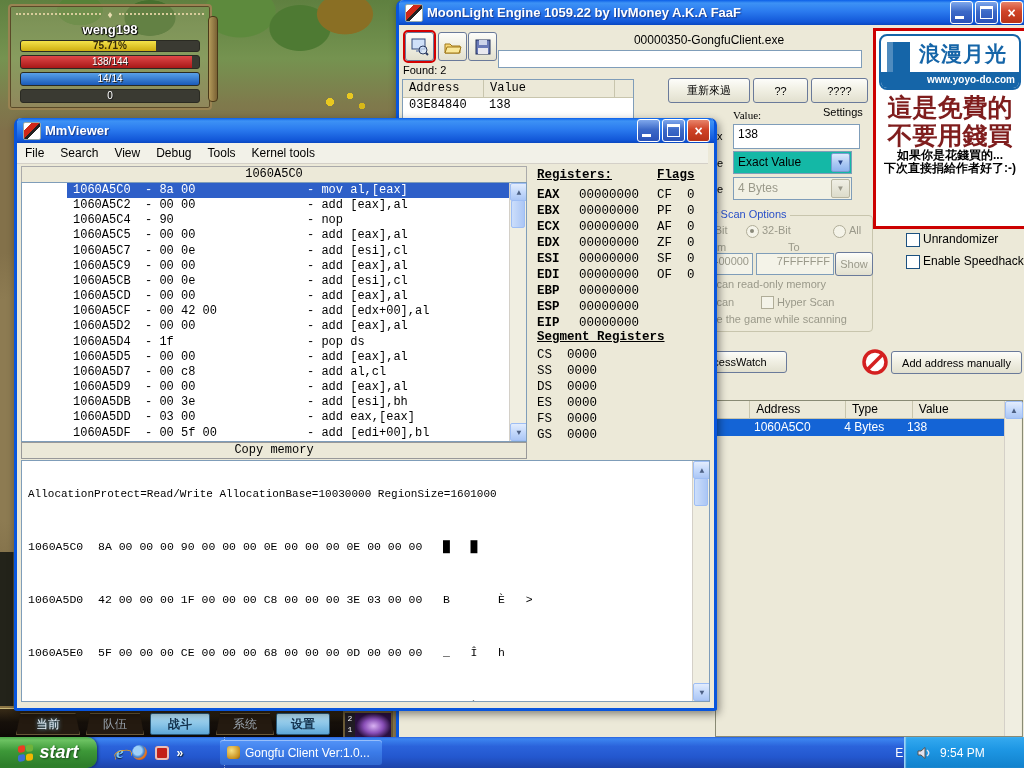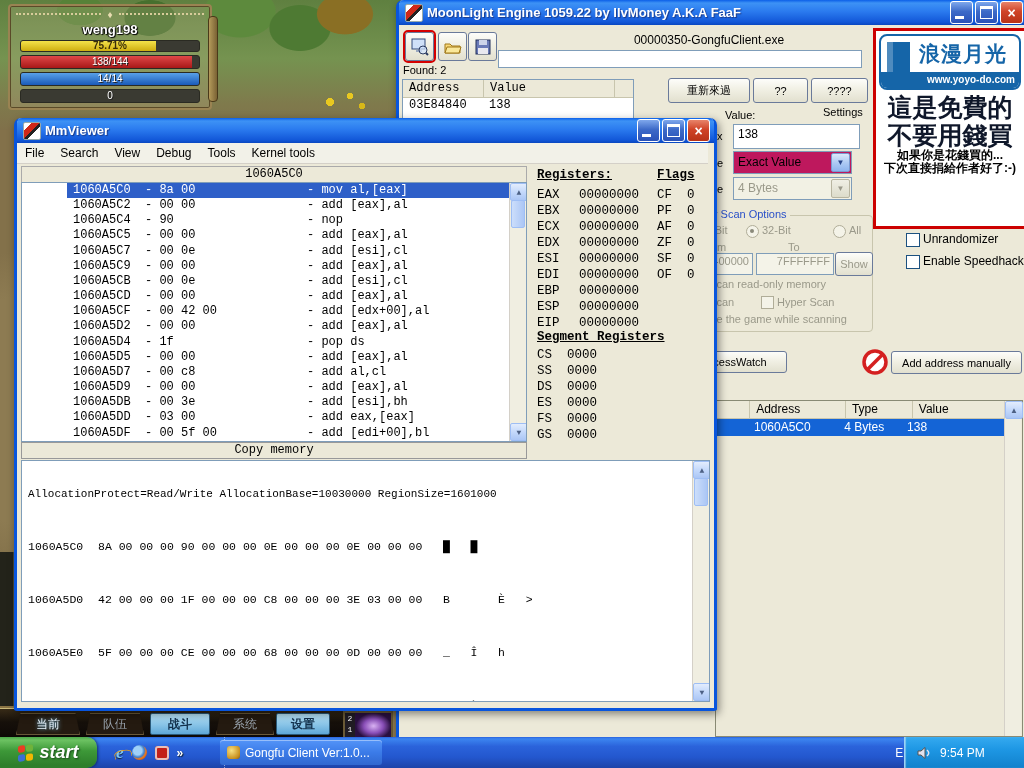--- a/index.html
+++ b/index.html
@@ -108,27 +108,27 @@
   #ml-results .hdr{display:flex;height:17px;background:#ECE9D8;border-bottom:1px solid #c8c5ad;}
   #ml-results .hdr span{padding:1px 6px;border-right:1px solid #c8c5ad;}
   #ml-results .hdr .c1{width:68px;}
   #ml-results .hdr .c2{width:118px;}
   #ml-results .row{display:flex;height:16px;}
   #ml-results .row span{padding:0 6px;}
   #ml-results .row .c1{width:68px;}
   #btn-rescan{left:269px;top:53px;width:80px;height:23px;}
   #btn-next{left:354px;top:53px;width:53px;height:23px;}
   #btn-undo{left:412px;top:53px;width:55px;height:23px;}
-  #ml-value-label{left:326px;top:84px;font-size:11px;}
+  #ml-value-label{left:334px;top:84px;font-size:11px;font-family:Liberation Serif, serif;}
   #ml-settings-label{left:424px;top:81px;font-size:11px;}
   #ml-hex-label{left:312px;top:105px;font-size:11px;}
   #ml-value-field{left:334px;top:99px;width:117px;height:19px;font-size:12px;padding:2px 4px;}
   #ml-scantype-label{left:312px;top:132px;font-size:11px;}
   #ml-valuetype-label{left:312px;top:158px;font-size:11px;}
-  .combo{position:absolute;height:21px;background:#be185d;border:1px solid #7F9DB9;font-size:12px;}
+  .combo{position:absolute;height:21px;background:#14b8a6;border:1px solid #7F9DB9;font-size:12px;}
   .combo .val{position:absolute;left:4px;top:3px;}
   .combo .drop{position:absolute;right:1px;top:1px;bottom:1px;width:17px;border:1px solid #7A9AD0;border-radius:2px;
     background:linear-gradient(180deg,#DCE9FB,#AFCBF4 50%,#8EB4EE);display:flex;align-items:center;justify-content:center;
     font-size:8px;color:#27448a;}
   .combo.disabled{background:#F2F1E4;color:#9a998a;}
   .combo.disabled .drop{background:linear-gradient(180deg,#f0efe4,#dddccb);color:#9a998a;border-color:#b8b5a0;}
   #ml-scantype{left:334px;top:126px;width:117px;}
   #ml-valuetype{left:334px;top:152px;width:117px;}
   #ml-groupbox{left:306px;top:190px;width:166px;height:115px;border:1px solid #c8c5ad;border-radius:4px;}
   #ml-group-title{left:310px;top:183px;background:#ECE9D8;padding:0 3px;font-size:11px;color:#2a50c8;}
@@ -181,21 +181,21 @@
   
   #ad-panel{left:474px;top:3px;width:148px;height:195px;border:3px solid #CC0000;background:#fff;overflow:hidden;}
   #ad-logo{margin:3px;height:52px;border:2px solid #1565A8;border-radius:8px;position:relative;overflow:hidden;}
   #ad-logo-square{position:absolute;left:6px;top:6px;width:26px;height:34px;background:#1565A8;
     box-shadow:inset -3px -3px 0 #fff,inset 6px 0 0 rgba(255,255,255,.25);}
   #ad-brand{position:absolute;left:38px;top:4px;font-size:21px;font-weight:bold;color:#1565A8;letter-spacing:1px;}
   #ad-url{position:absolute;left:0;right:0;bottom:0;height:16px;background:#1565A8;color:#fff;
     font-size:10px;font-weight:bold;text-align:right;padding:2px 4px 0 0;box-sizing:border-box;}
   .ad-line{text-align:center;font-weight:bold;line-height:1.12;}
   #ad-line1{font-size:25px;color:#000;}
-  #ad-line2,#ad-line3{font-size:25px;color:#0f172a;}
+  #ad-line2,#ad-line3{font-size:25px;color:#7f1d1d;}
   #ad-line4,#ad-line5{font-size:12px;color:#000;}
 
   
   #mmviewer{left:14px;top:118px;width:697px;height:590px;z-index:20;}
   #mm-menubar{position:absolute;left:0;top:0;width:691px;height:20px;background:#F2F1E8;
     border-bottom:1px solid #d4d0c8;display:flex;align-items:center;font-size:12px;}
   #mm-menubar .mi{padding:2px 8px;}
   #mm-addrbar{position:absolute;left:4px;top:23px;width:504px;height:16px;background:#ECE9D8;
     border:1px solid #aaa;text-align:center;font-family:"Liberation Mono",monospace;font-size:12px;line-height:15px;}
   #mm-disasm{position:absolute;left:4px;top:39px;width:504px;height:258px;background:#fff;
@@ -211,21 +211,21 @@
   .sbar .down{position:absolute;bottom:0;left:0;}
   .sbar .thumb-top{position:absolute;top:16px;left:0;right:0;}
   #mm-copybar{position:absolute;left:4px;top:299px;width:504px;height:15px;background:#ECE9D8;
     border:1px solid #999;text-align:center;font-family:"Liberation Mono",monospace;font-size:12px;line-height:14px;}
   #mm-registers{position:absolute;left:510px;top:23px;width:181px;height:293px;font-family:"Liberation Mono",monospace;font-size:12.5px;}
   #mm-registers .hd{text-decoration:underline;font-weight:bold;}
   #reg-title{position:absolute;left:10px;top:2px;}
   #flags-title{position:absolute;left:130px;top:2px;}
   #reg-list{position:absolute;left:10px;top:22px;}
   #reg-list div,#flag-list div,#seg-list div{height:16px;white-space:pre;}
-  .rn{display:inline-block;width:42px;}
+  .rn{display:inline-block;width:42px;font-weight:bold;}
   #flag-list{position:absolute;left:130px;top:22px;}
   .fn{display:inline-block;width:30px;}
   #seg-title{position:absolute;left:10px;top:164px;}
   #seg-list{position:absolute;left:10px;top:182px;}
   #mm-hex{position:absolute;left:4px;top:317px;width:687px;height:240px;background:#fff;
     border:1px solid #7F9DB9;overflow:hidden;font-family:"Liberation Mono",monospace;font-size:11.5px;}
   #mm-hex .lines{position:absolute;left:6px;top:1px;right:17px;white-space:pre;}
   #mm-hex .lines div{height:12.5px;line-height:12.5px;}
   .hx-a{display:inline-block;width:70px;}
   .hx-h{display:inline-block;width:338px;}

